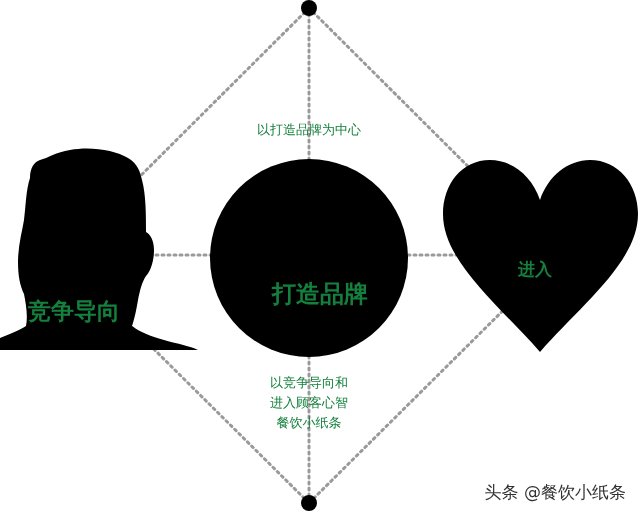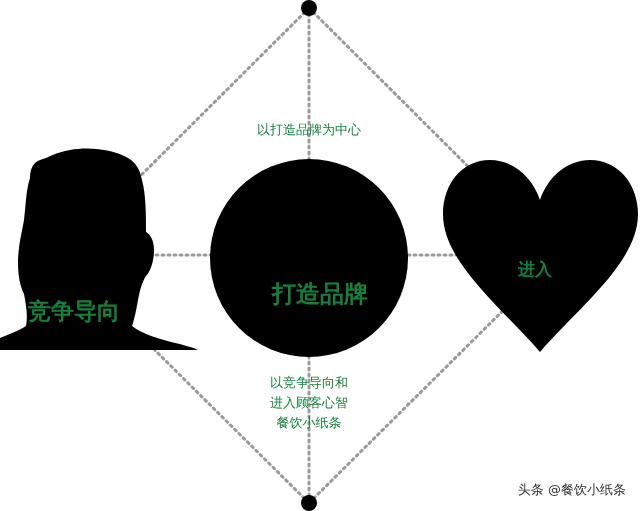--- a/index.html
+++ b/index.html
@@ -7,21 +7,21 @@
          font-family: "DejaVu Sans", "Liberation Sans", sans-serif; }
   #canvas { position: absolute; left: 0; top: 0; width: 640px; height: 511px; }
   .label { position: absolute; text-align: center; white-space: nowrap; }
   .label-white { color: #15803d; font-weight: bold; margin-top: 38px; }
   .label-dark { color: #15803d; }
   #head-label { left: 14px; top: 258px; width: 120px; font-size: 23px; }
   #center-label { left: 220px; top: 240px; width: 200px; font-size: 24px; }
   #heart-label { left: 470px; top: 218px; width: 130px; font-size: 17px; line-height: 26px; }
   #top-caption { left: 209px; top: 121px; width: 200px; font-size: 13px; }
   #bottom-caption { left: 209px; top: 373px; width: 200px; font-size: 13px; line-height: 20px; }
-  #watermark { right: 14px; top: 481px; font-size: 13px; color: #333333; }
+  #watermark { right: 14px; top: 481px; font-size: 17px; color: #333333; }
   .line { white-space: pre; }
 </style>
 </head>
 <body>
 
 <svg id="canvas" viewBox="0 0 640 511" xmlns="http://www.w3.org/2000/svg">
 
   <g stroke="#9a9a9a" stroke-width="3" stroke-dasharray="2 4" stroke-linecap="round" fill="none">
     <line x1="309" y1="8" x2="60" y2="256"></line>
     <line x1="60" y1="256" x2="309" y2="503"></line>

